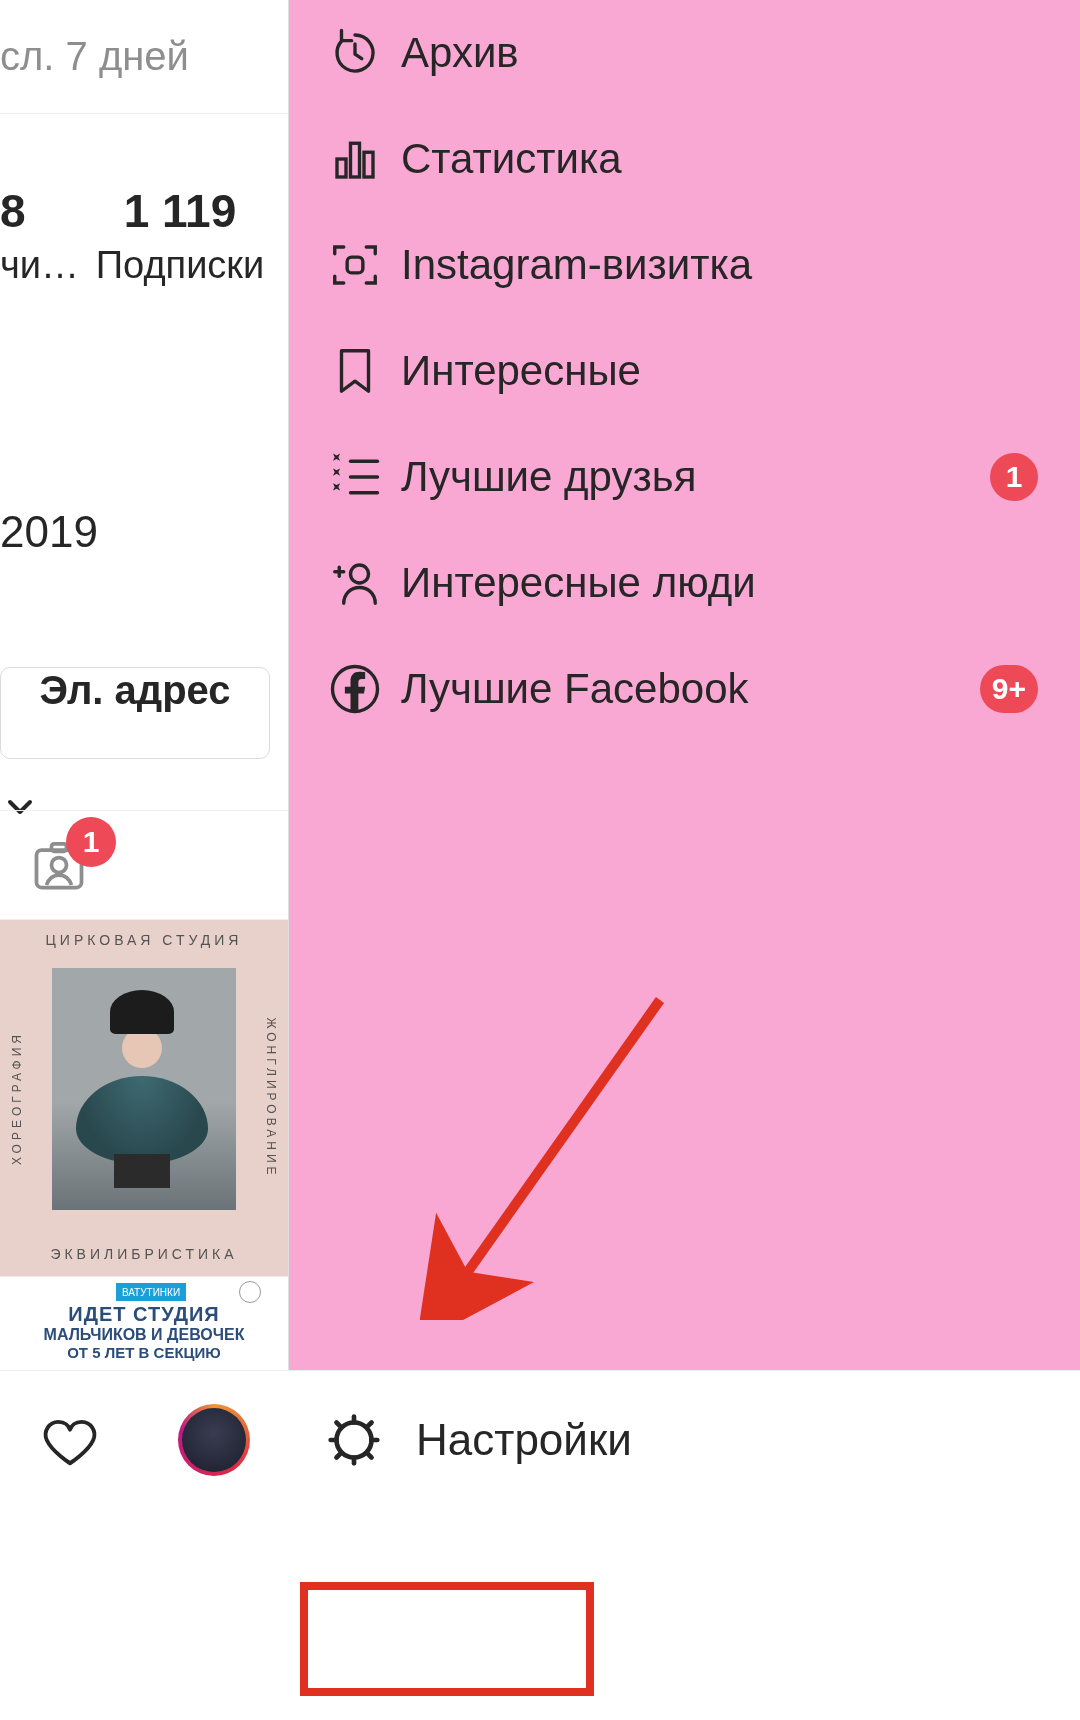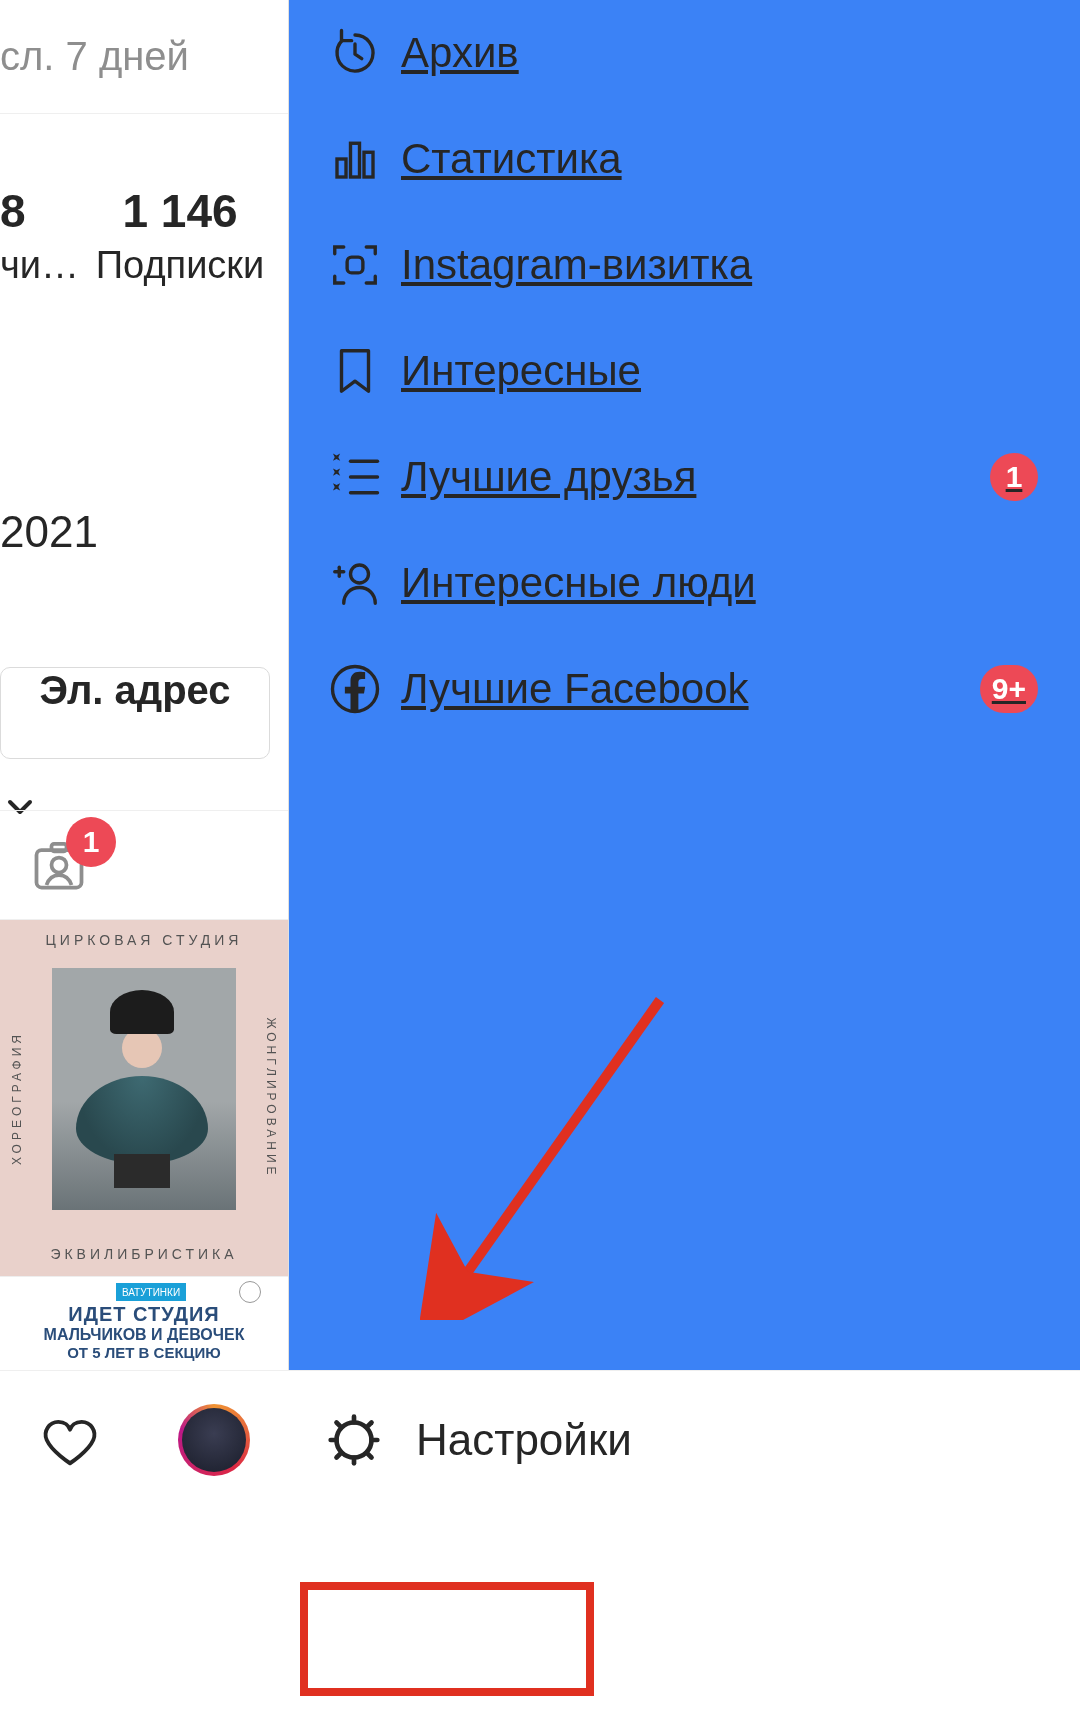--- a/index.html
+++ b/index.html
@@ -42,21 +42,21 @@
   .grid-img2 .logo1 { width:36px; height:16px; }
   .grid-img2 .logo2 { width:70px; height:18px; background:#1aa0d8; border-radius:0; color:#fff; font-size:10px; display:flex; align-items:center; justify-content:center; }
   .grid-img2 .logo3 { width:22px; height:22px; border:1px solid #999; border-radius:50%; }
 
   
   .bottom-left { position:absolute; left:0; bottom:0; width:288px; height:138px; border-top:1px solid #efefef; display:flex; align-items:center; justify-content:space-around; background:#fff; }
   .avatar-ring { width:72px; height:72px; border-radius:50%; background:conic-gradient(#f09433,#e6683c,#dc2743,#cc2366,#bc1888,#f09433); padding:4px; }
   .avatar-in { width:100%; height:100%; border-radius:50%; background:radial-gradient(circle at 50% 40%, #3a3d52 0%, #1a1d2a 100%); display:flex; align-items:center; justify-content:center; color:#fff; font-size:14px; }
 
   
-  .drawer { position:absolute; left:288px; top:0; right:0; bottom:0; background:#3b82f6; border-left:1px solid #e0e0e0;text-decoration:underline; }
+  .drawer { position:absolute; left:288px; top:0; right:0; bottom:0; background:#f9a8d4; border-left:1px solid #e0e0e0; }
   .menu { list-style:none; }
   .menu li { display:flex; align-items:center; height:106px; padding-left:32px; }
   .menu .mi-icon { width:68px; display:flex; justify-content:center; }
   .menu .mi-label { font-size:42px; margin-left:12px; flex:1; }
   .menu .mi-badge { background:#ed4956; color:#fff; min-width:48px; height:48px; padding:0 12px; border-radius:24px; display:flex; align-items:center; justify-content:center; font-size:30px; font-weight:700; margin-right:42px; }
 
   .settings-row { position:absolute; left:288px; right:0; bottom:0; height:138px; border-top:1px solid #efefef; display:flex; align-items:center; padding-left:32px; background:#fff; }
   .settings-row .mi-icon { width:68px; display:flex; justify-content:center; }
   .settings-row .mi-label { font-size:44px; margin-left:28px; }
 
@@ -73,26 +73,26 @@
 
   <div class="left">
     <div class="period">сл. 7 дней</div>
 
     <div class="stats">
       <div class="stat1">
         <div class="num">8</div>
         <div class="lbl">чи…</div>
       </div>
       <div class="stat2">
-        <div class="num">1 146</div>
+        <div class="num">1 119</div>
         <div class="lbl">Подписки</div>
       </div>
     </div>
 
-    <div class="yr">2021</div>
+    <div class="yr">2019</div>
 
     <div class="email-btn">
       <span>Эл. адрес</span>
     </div>
 
     <div class="chev">
       <svg width="40" height="40" viewBox="0 0 24 24">
           <path d="M6 9l6 6 6-6" fill="none" stroke="#262626" stroke-width="2.4" stroke-linecap="round" stroke-linejoin="round"></path>
         </svg>
     </div>

